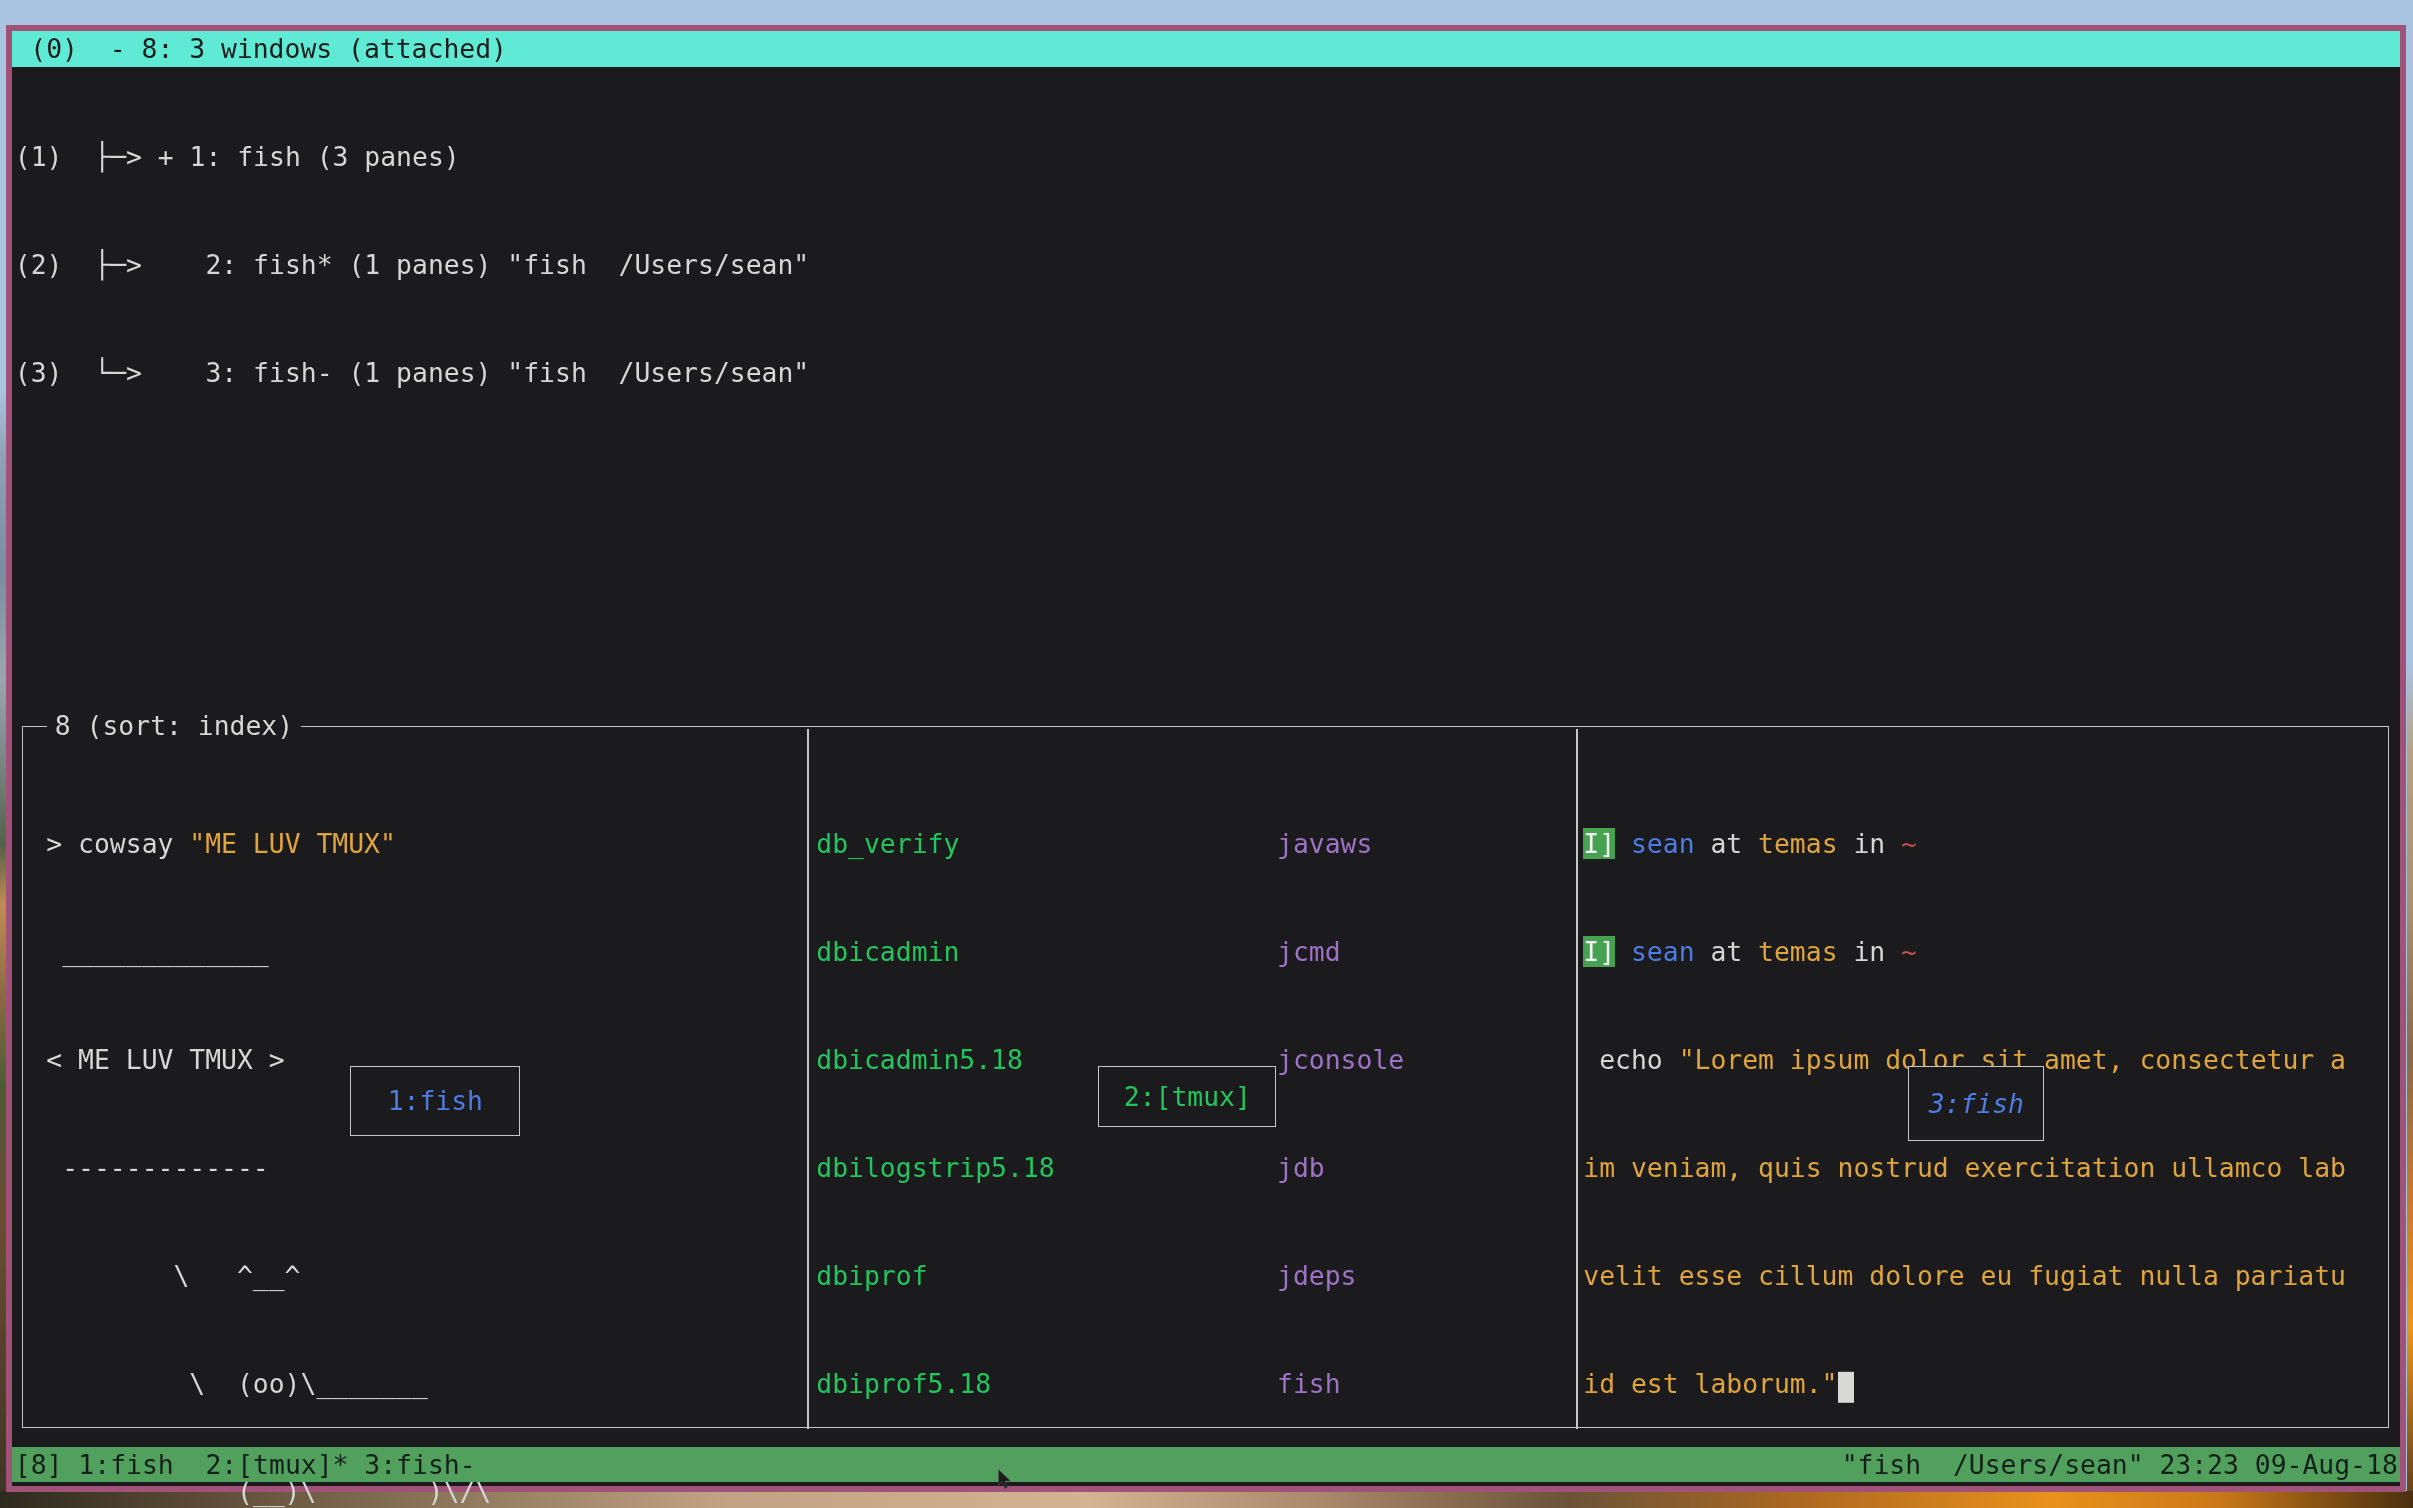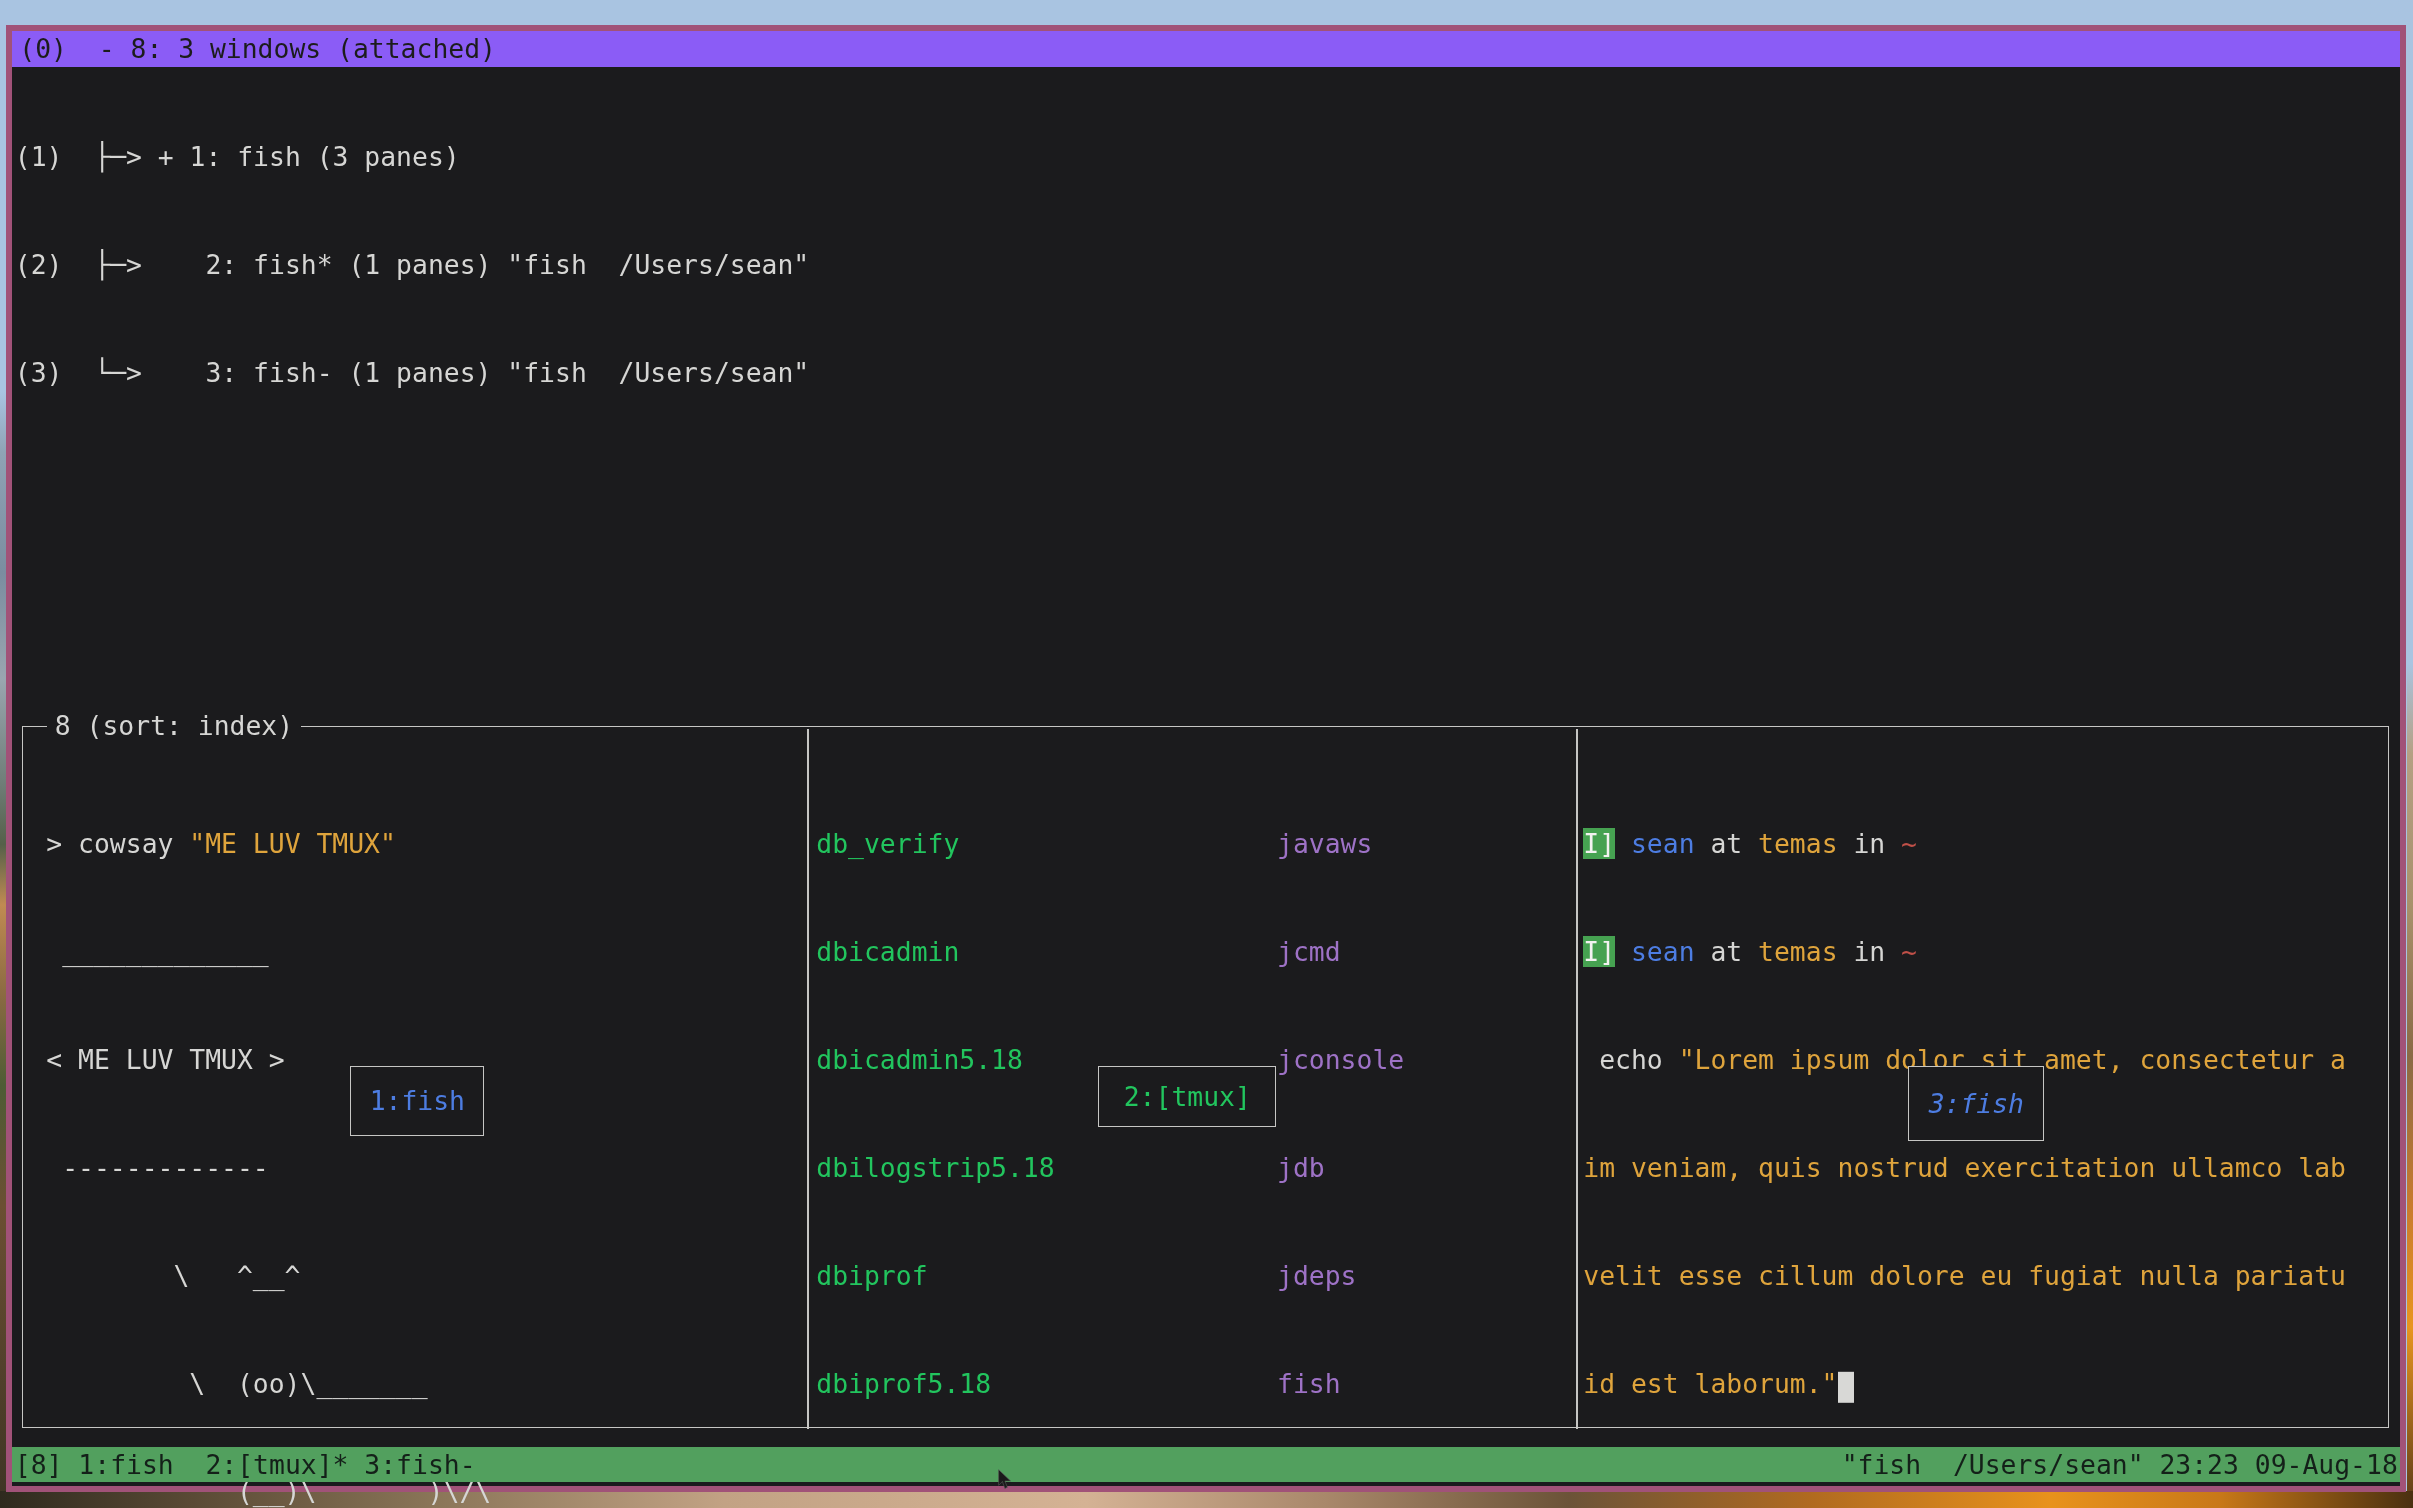--- a/index.html
+++ b/index.html
@@ -20,22 +20,22 @@
   .ln{height:36px;white-space:pre;font-size:26.4px;line-height:36px;}
   .c-gray{color:#d6d6d4;}
   .c-red{color:#22c55e;}
   .c-purple{color:#9e72c6;}
   .c-blue{color:#4d7de2;}
   .c-amber{color:#dfa43c;}
   .c-tilde{color:#c05048;}
   .badge{background:#46a251;color:#f2f2f0;}
   .cursor{display:inline-block;width:16.3px;height:31px;background:#d8d8d6;vertical-align:text-bottom;transform:translateY(3.8px);}
 
-  .sel-row{position:absolute;left:0;top:0;width:100%;height:36px;background:#8b5cf6;color:#1c1c1c;
-           font-size:26.4px;line-height:36px;white-space:pre;padding-left:7px;box-sizing:border-box;}
+  .sel-row{position:absolute;left:0;top:0;width:100%;height:36px;background:#5eead4;color:#1c1c1c;
+           font-size:26.4px;line-height:36px;white-space:pre;padding-left:18px;box-sizing:border-box;}
   .tree{position:absolute;left:2.5px;top:36px;color:#d6d6d4;}
 
   .preview-box{position:absolute;left:10px;top:695px;width:2367px;height:702px;
                border:1.9px solid #c6c6c4;box-sizing:border-box;}
   .preview-label{position:absolute;left:35px;top:677px;height:36px;background:#1b1b1d;
                  color:#d6d6d4;font-size:26.4px;line-height:36px;white-space:pre;padding:0 7.5px;z-index:3;}
   .pane-divider{position:absolute;top:698px;width:1.9px;height:700px;background:#c6c6c4;}
   .pane-text{position:absolute;color:#d6d6d4;}
 
   .pane-label-box{position:absolute;border:1.9px solid #c6c6c4;background:#1b1b1d;box-sizing:border-box;
@@ -76,21 +76,21 @@
       <div class="ln c-gray">&lt; ME LUV TMUX &gt;</div>
       <div class="ln c-gray"> -------------</div>
       <div class="ln c-gray">        \   ^__^</div>
       <div class="ln c-gray">         \  (oo)\_______</div>
       <div class="ln c-gray">            (__)\       )\/\</div>
       
       
       
       
     </div>
-    <div class="pane-label-box c-blue" style="left:338px;top:1035px;width:134px;height:70px;">1:fish</div>
+    <div class="pane-label-box c-blue" style="left:338px;top:1035px;width:170px;height:70px;">1:fish</div>
 
     <div class="pane-text mono" style="left:804px;top:723px;">
       <div class="ln"><span class="col1 c-red">db_verify</span><span class="c-purple">javaws</span></div>
       <div class="ln"><span class="col1 c-red">dbicadmin</span><span class="c-purple">jcmd</span></div>
       <div class="ln"><span class="col1 c-red">dbicadmin5.18</span><span class="c-purple">jconsole</span></div>
       <div class="ln"><span class="col1 c-red">dbilogstrip5.18</span><span class="c-purple">jdb</span></div>
       <div class="ln"><span class="col1 c-red">dbiprof</span><span class="c-purple">jdeps</span></div>
       <div class="ln"><span class="col1 c-red">dbiprof5.18</span><span class="c-purple">fish</span></div>
       
       

